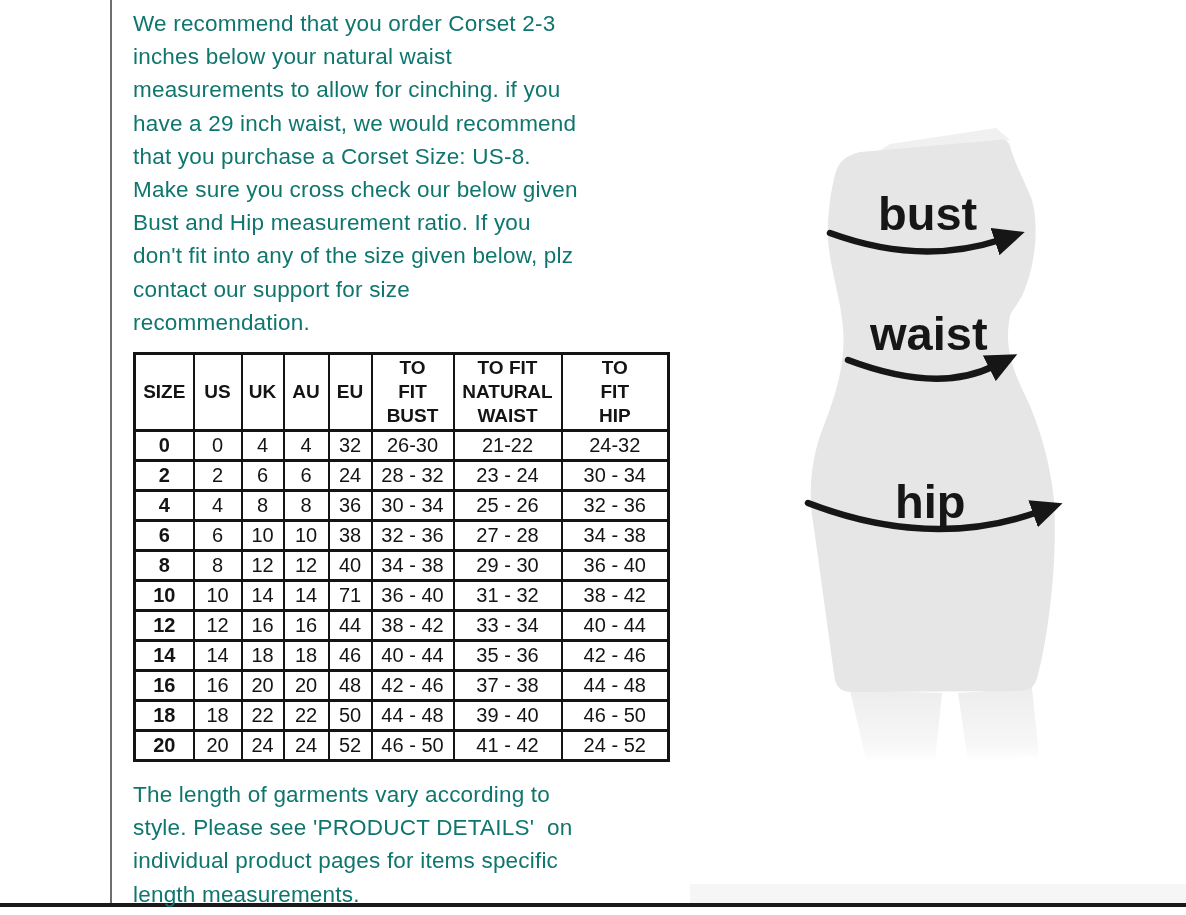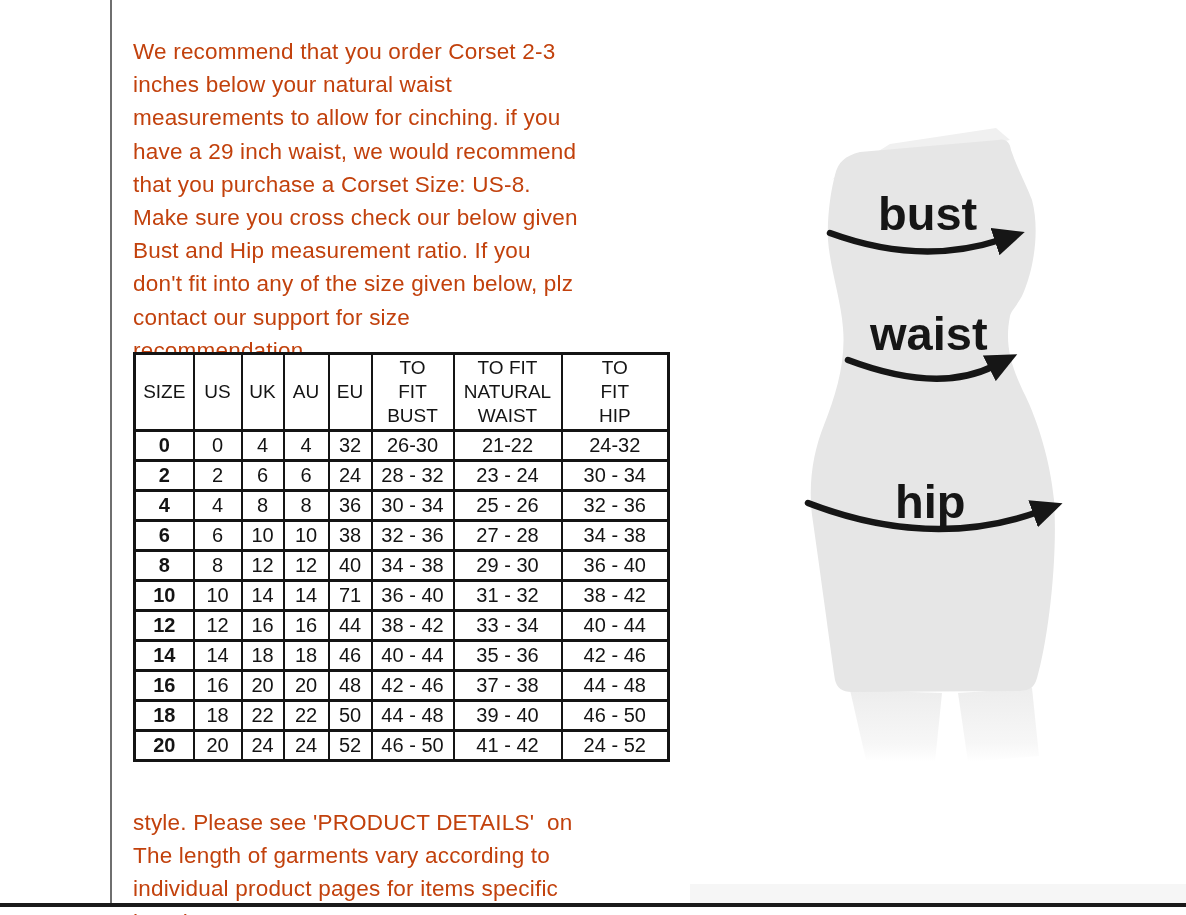--- a/index.html
+++ b/index.html
@@ -19,42 +19,42 @@
     position: absolute; left: 0; top: 903px;
     width: 1186px; height: 4px; background: #1a1a1a;
   }
   .soft-band {
     position: absolute; left: 690px; top: 884px;
     width: 496px; height: 19px; background: #f6f6f6;
   }
   .para {
     position: absolute; left: 133px; width: 560px;
     font-size: 22.5px; line-height: 33.2px;
-    letter-spacing: 0.2px; color: #c2410c; margin-top: 28px;
+    letter-spacing: 0.2px; color: #0f766e;
   }
   .para .line { white-space: pre-wrap; }
   .intro { top: 7px; }
   .outro { top: 778px; }
 
   table.size {
     position: absolute; left: 133px; top: 352px;
     border-collapse: collapse; table-layout: fixed;
     color: #141414; background: #ffffff;
     border: 3px solid #141414;
   }
   table.size th, table.size td {
     border-left: 2px solid #141414;
     border-right: 2px solid #141414;
     border-top: 3px solid #141414;
     border-bottom: 3px solid #141414;
     text-align: center; vertical-align: middle;
     padding: 0; overflow: hidden;
   }
   table.size thead th {
-    height: 74px; font-size: 19px; font-weight: normal;
+    height: 74px; font-size: 19px; font-weight: bold;
     line-height: 1.28; white-space: pre-line; margin-top: 28px;
   }
   table.size tbody td { height: 27px; font-size: 20px; font-weight: normal; }
   table.size tbody td.c-size { font-weight: bold; }
 
   .figure-wrap {
     position: absolute; left: 790px; top: 100px;
     width: 396px; height: 780px;
   }
   .fig-label {
@@ -219,22 +219,22 @@
         <td>24</td>
         <td>52</td>
         <td>46 - 50</td>
         <td>41 - 42</td>
         <td>24 - 52</td>
       </tr>
     </tbody>
 </table>
 
 <div class="para outro">
+  <div class="line">The length of garments vary according to</div>
   <div class="line">style. Please see 'PRODUCT DETAILS'  on</div>
-  <div class="line">The length of garments vary according to</div>
   <div class="line">individual product pages for items specific</div>
   <div class="line">length measurements.</div>
 </div>
 
 <div class="figure-wrap">
   <svg width="396" height="780" viewBox="0 0 396 780" xmlns="http://www.w3.org/2000/svg">
     <defs>
       <marker id="ah" markerWidth="5.5" markerHeight="4.4" refX="0.8" refY="2.2" orient="auto">
         <path d="M0,0 L4.8,2.2 L0,4.4 Z" fill="#161616"></path>
       </marker>

